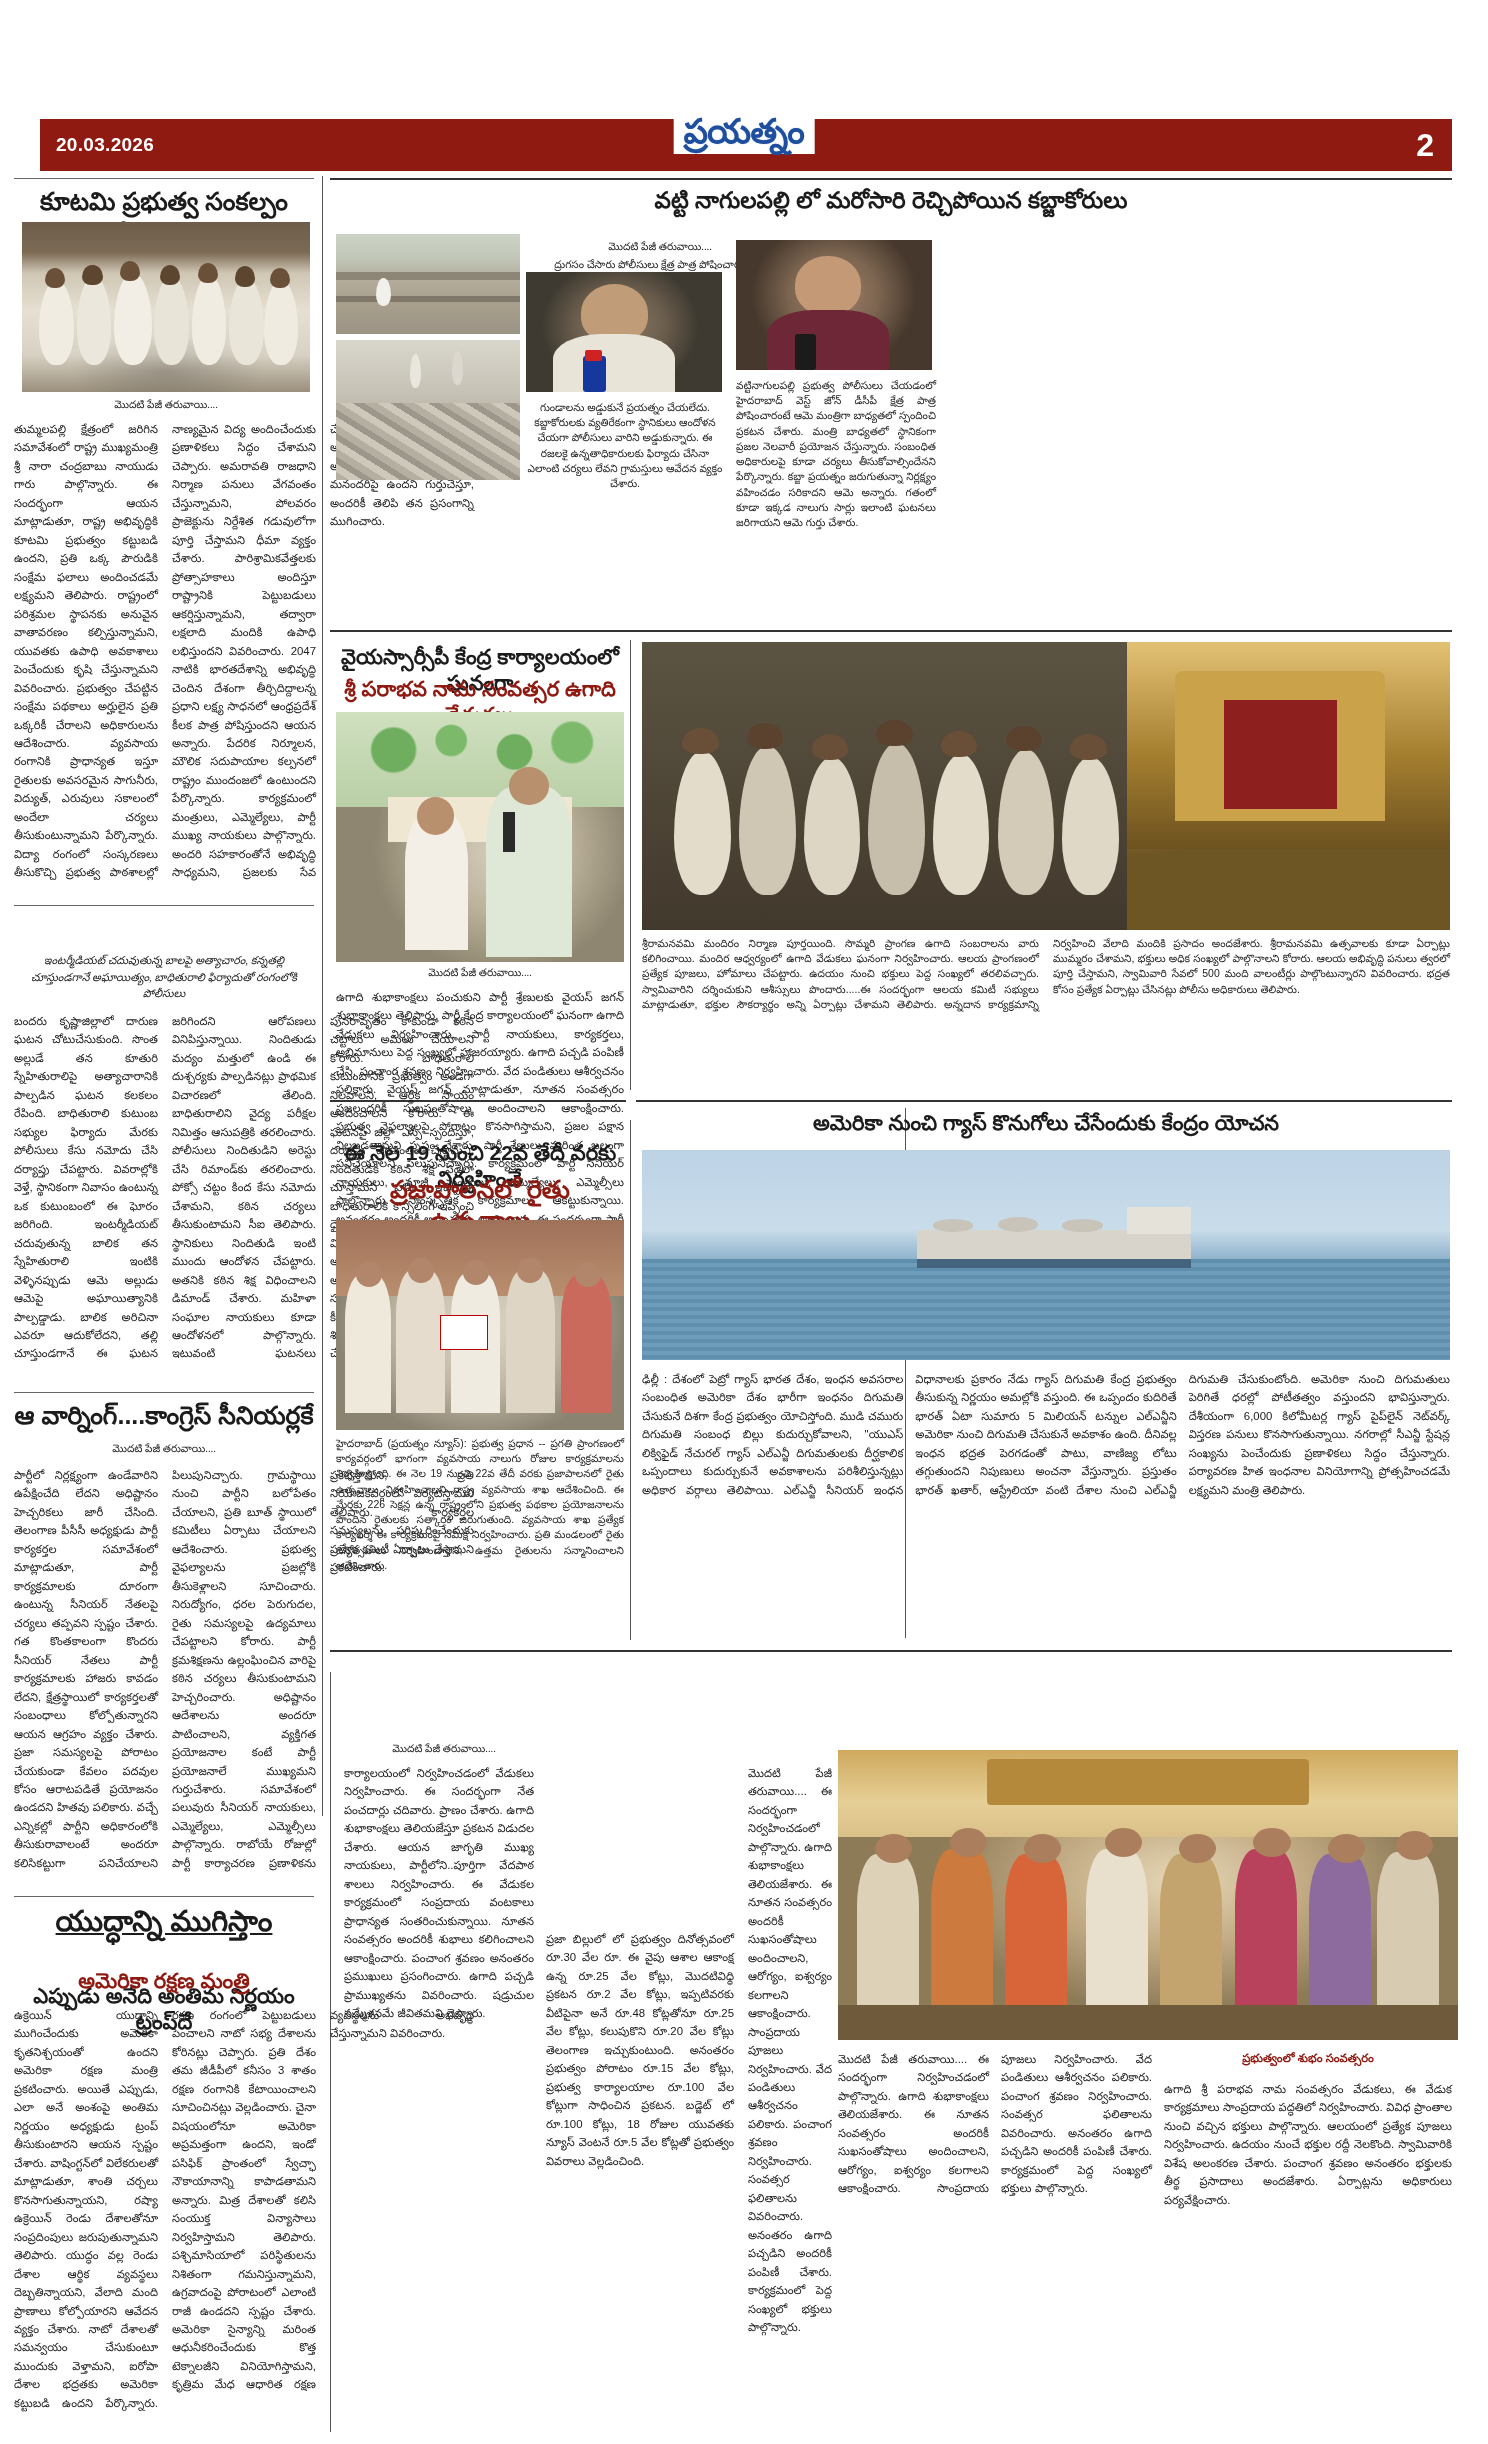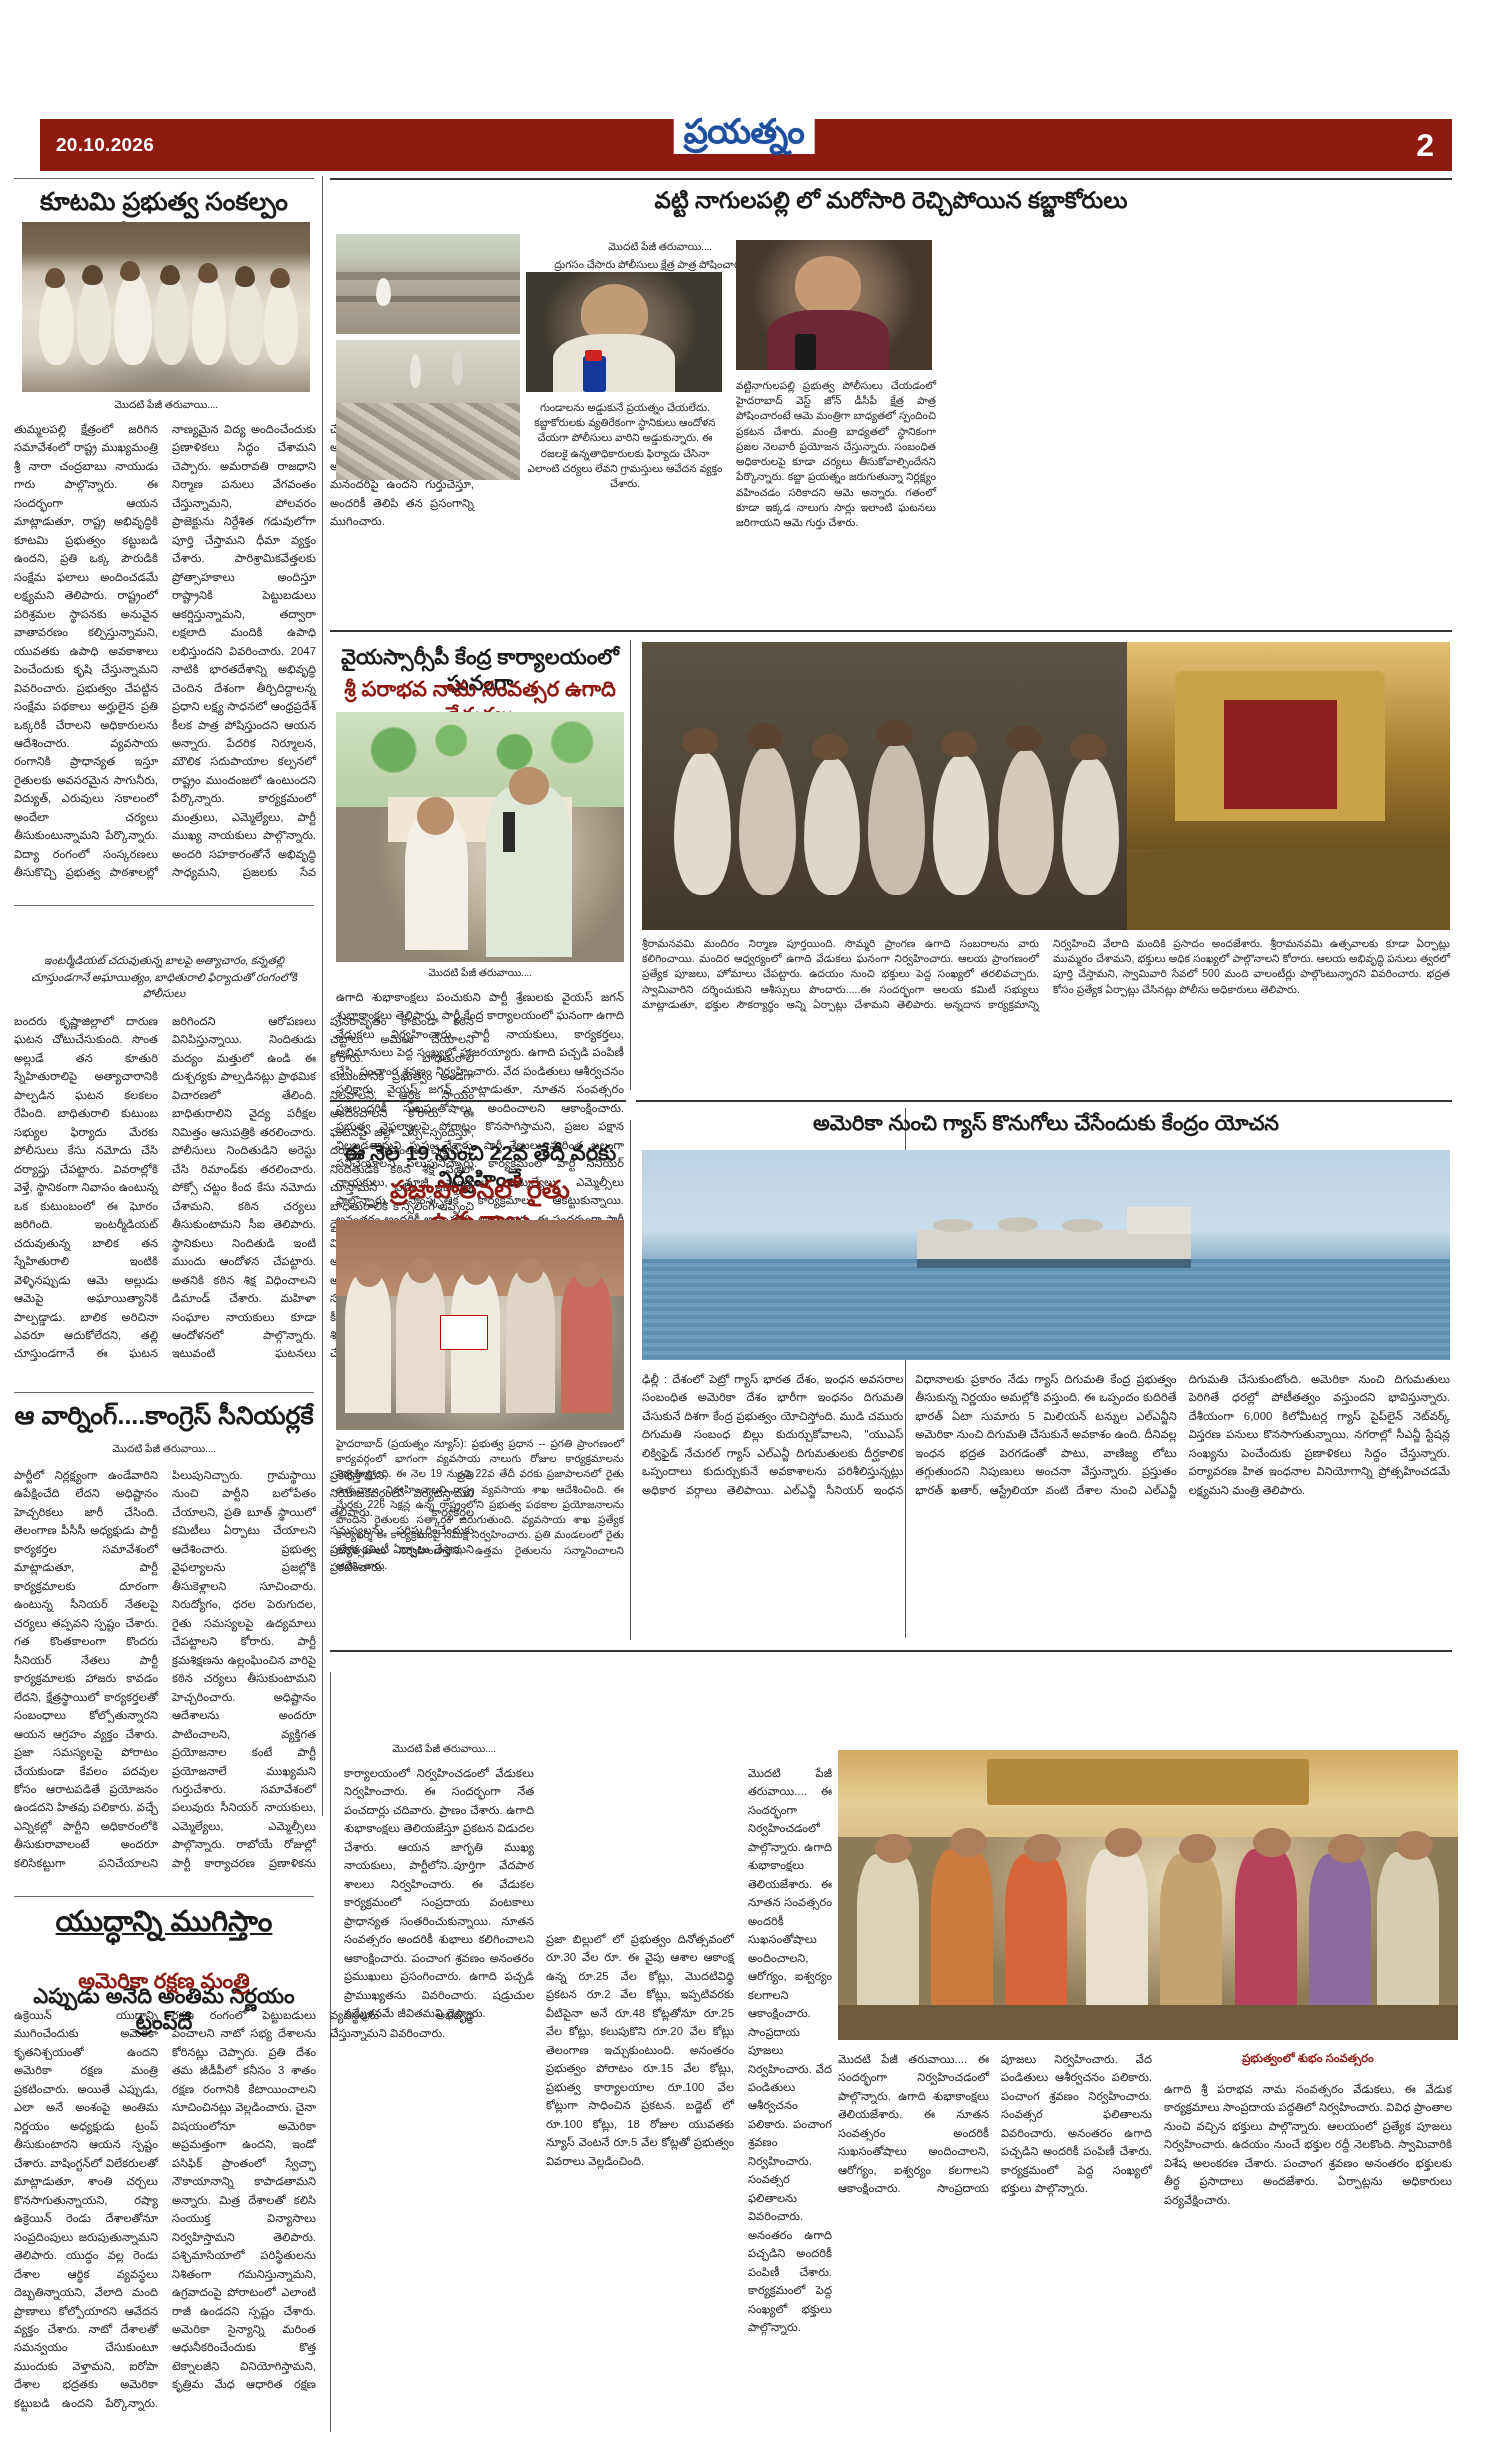--- a/index.html
+++ b/index.html
@@ -137,21 +137,21 @@
 
   .two-col{column-count:2; column-gap:14px;}
   .three-col{column-count:3; column-gap:12px;}
 </style>
 </head>
 <body>
 
 <div class="page">
 
   <div class="masthead">
-    <div class="date">20.10.2026</div>
+    <div class="date">20.03.2026</div>
     <div class="pageno">2</div>
   </div>
   <div class="logo-box">
     <div class="logo-text">ప్రయత్నం</div>
   </div>
 
   <div class="col-rule" style="left:322px; top:176px; height:1640px;"></div>
   <div class="col-rule" style="left:330px; top:1672px; height:760px;"></div>
   <div class="col-rule" style="left:630px; top:640px; height:450px;"></div>
   <div class="col-rule" style="left:630px; top:1120px; height:520px;"></div>

